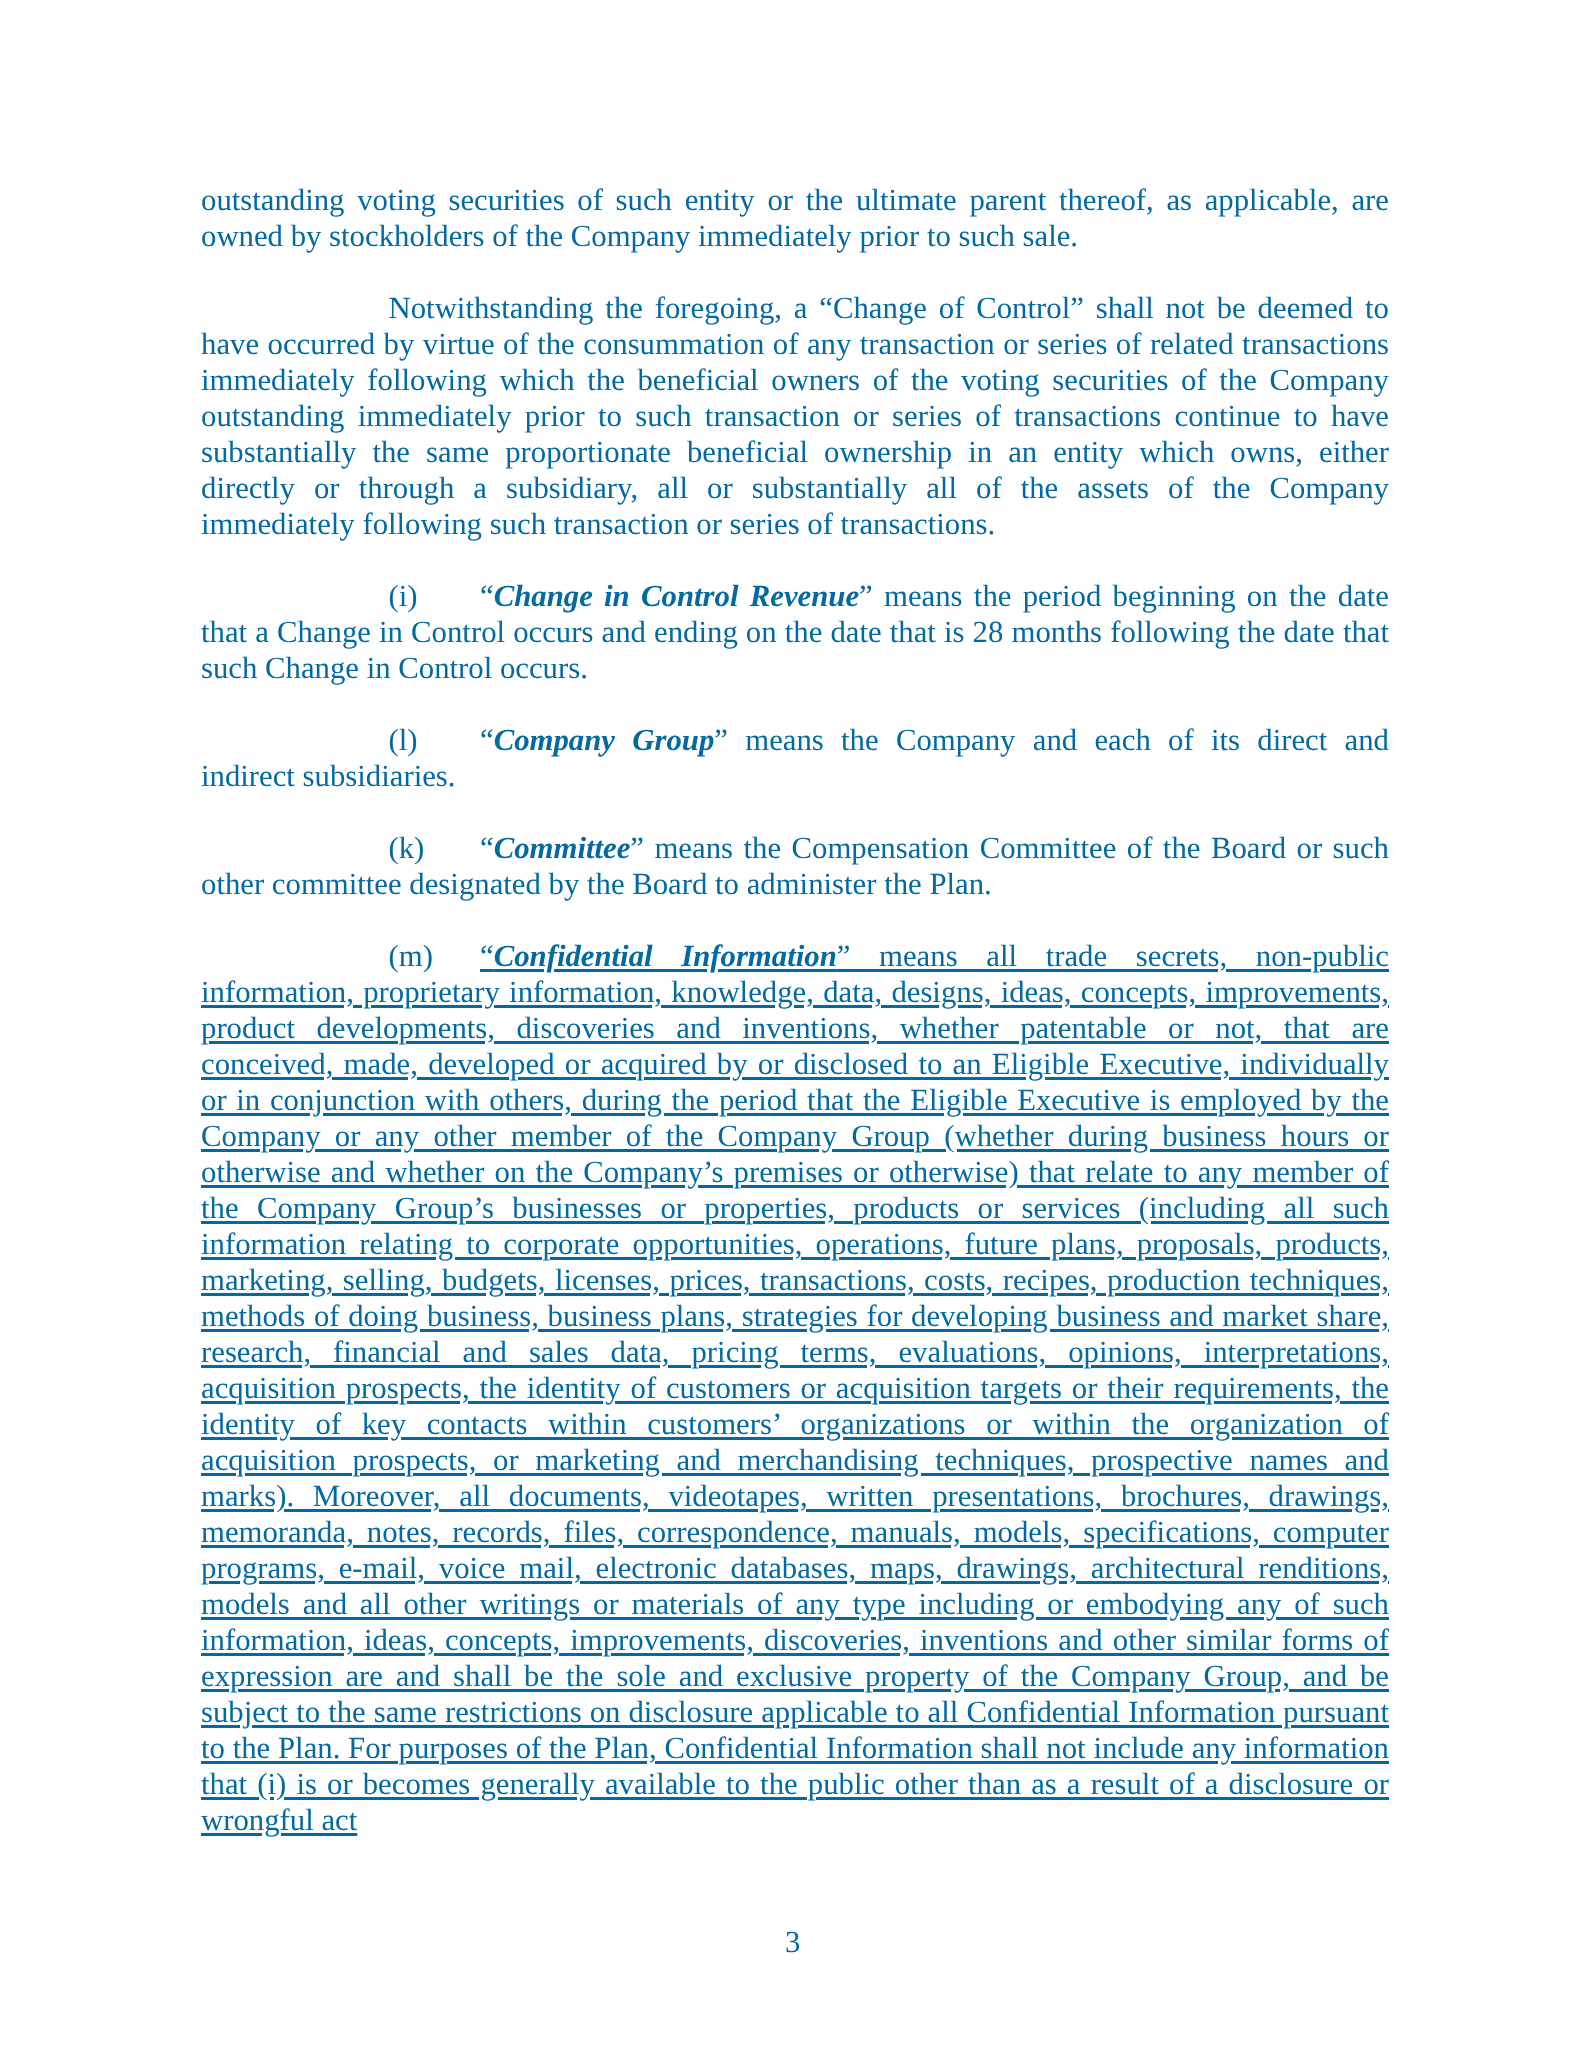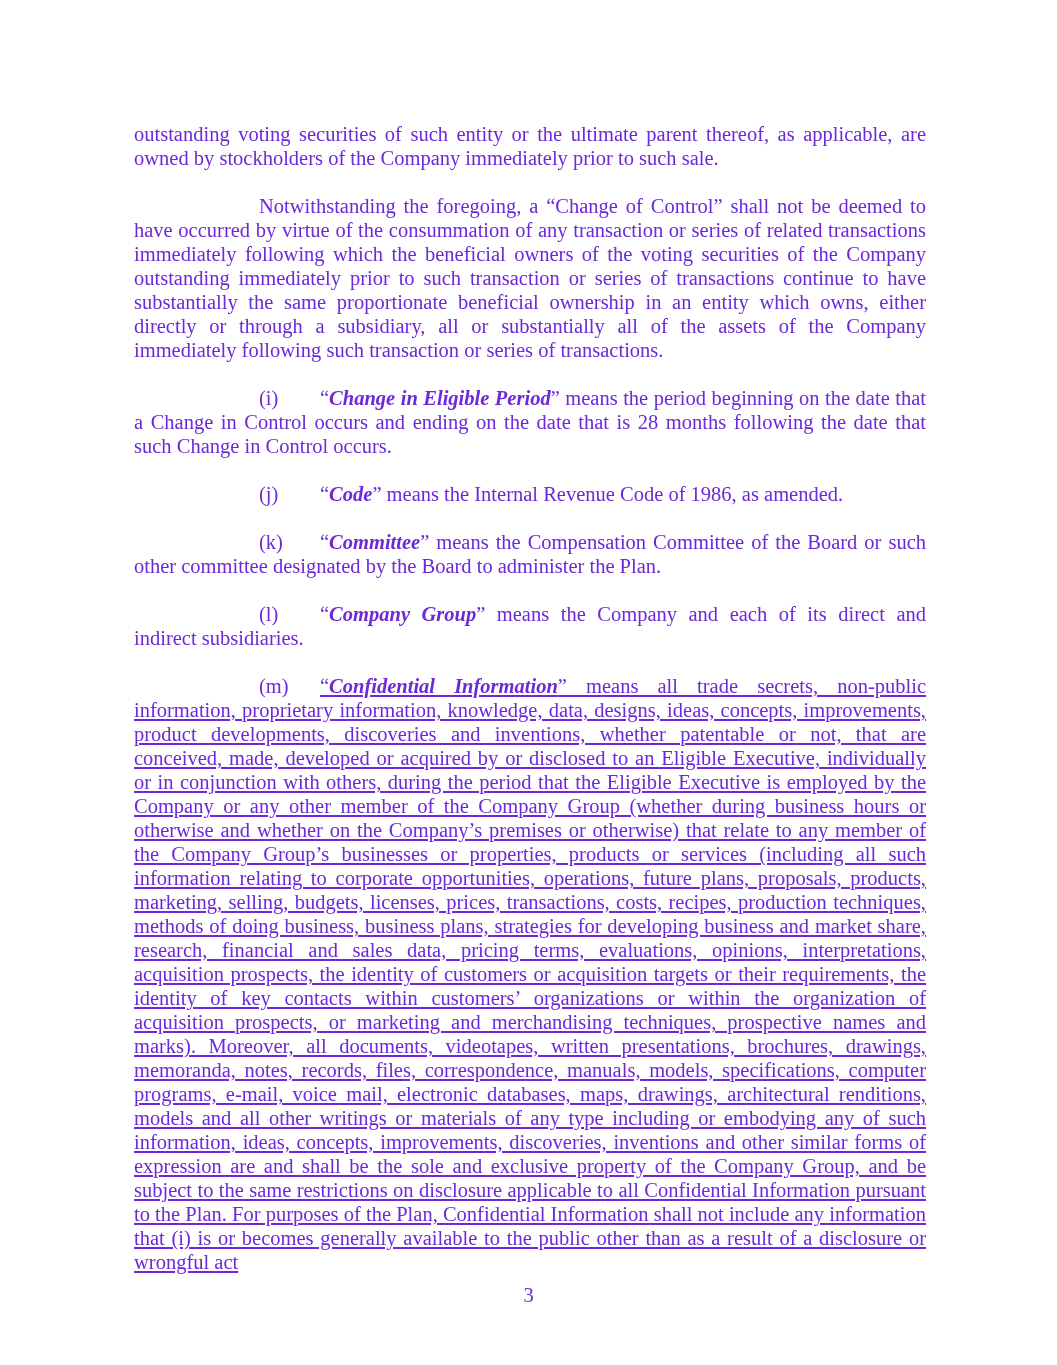--- a/index.html
+++ b/index.html
@@ -9,21 +9,21 @@
   }
   .page {
     position: relative;
     width: 1057px;
     height: 1365px;
     background: #ffffff;
     overflow: hidden;
     font-family: "Liberation Serif", serif;
     font-size: 20.5px;
     line-height: 24px;
-    color: #6d28d9;
+    color: #0369a1;
   }
   .doc-body {
     position: absolute;
     left: 134px;
     top: 122px;
     width: 792px;
   }
   p.para {
     margin: 0 0 24px 0;
     text-align: justify;
@@ -65,20 +65,19 @@
     font-size: 20.5px;
   }
 </style>
 </head>
 <body>
 
 <div class="page">
   <div class="doc-body">
       <p class="para block-indent"><span class="run-normal">outstanding voting securities of such entity or the ultimate parent thereof, as applicable, are owned by stockholders of the Company immediately prior to such sale.</span></p>
       <p class="para first-line-indent"><span class="run-normal">Notwithstanding the foregoing, a “Change of Control” shall not be deemed to have occurred by virtue of the consummation of any transaction or series of related transactions immediately following which the beneficial owners of the voting securities of the Company outstanding immediately prior to such transaction or series of transactions continue to have substantially the same proportionate beneficial ownership in an entity which owns, either directly or through a subsidiary, all or substantially all of the assets of the Company immediately following such transaction or series of transactions.</span></p>
-      <p class="para first-line-indent"><span class="run-label">(i)</span><span class="run-normal">“</span><span class="run-bold-italic">Change in Eligible Period</span><span class="run-normal">” means the period beginning on the date that a Change in Control occurs and ending on the date that is 28 months following the date that such Change in Control occurs.</span></p>
-      <p class="para first-line-indent"><span class="run-label">(j)</span><span class="run-normal">“</span><span class="run-bold-italic">Code</span><span class="run-normal">” means the Internal Revenue Code of 1986, as amended.</span></p>
+      <p class="para first-line-indent"><span class="run-label">(i)</span><span class="run-normal">“</span><span class="run-bold-italic">Change in Control Revenue</span><span class="run-normal">” means the period beginning on the date that a Change in Control occurs and ending on the date that is 28 months following the date that such Change in Control occurs.</span></p>
+      <p class="para first-line-indent"><span class="run-label">(l)</span><span class="run-normal">“</span><span class="run-bold-italic">Company Group</span><span class="run-normal">” means the Company and each of its direct and indirect subsidiaries.</span></p>
       <p class="para first-line-indent"><span class="run-label">(k)</span><span class="run-normal">“</span><span class="run-bold-italic">Committee</span><span class="run-normal">” means the Compensation Committee of the Board or such other committee designated by the Board to administer the Plan.</span></p>
-      <p class="para first-line-indent"><span class="run-label">(l)</span><span class="run-normal">“</span><span class="run-bold-italic">Company Group</span><span class="run-normal">” means the Company and each of its direct and indirect subsidiaries.</span></p>
       <p class="para first-line-indent"><span class="run-label">(m)</span><span class="run-normal">“</span><span class="run-bold-italic">Confidential Information</span><span class="run-normal">” means all trade secrets, non-public information, proprietary information, knowledge, data, designs, ideas, concepts, improvements, product developments, discoveries and inventions, whether patentable or not, that are conceived, made, developed or acquired by or disclosed to an Eligible Executive, individually or in conjunction with others, during the period that the Eligible Executive is employed by the Company or any other member of the Company Group (whether during business hours or otherwise and whether on the Company’s premises or otherwise) that relate to any member of the Company Group’s businesses or properties, products or services (including all such information relating to corporate opportunities, operations, future plans, proposals, products, marketing, selling, budgets, licenses, prices, transactions, costs, recipes, production techniques, methods of doing business, business plans, strategies for developing business and market share, research, financial and sales data, pricing terms, evaluations, opinions, interpretations, acquisition prospects, the identity of customers or acquisition targets or their requirements, the identity of key contacts within customers’ organizations or within the organization of acquisition prospects, or marketing and merchandising techniques, prospective names and marks). Moreover, all documents, videotapes, written presentations, brochures, drawings, memoranda, notes, records, files, correspondence, manuals, models, specifications, computer programs, e-mail, voice mail, electronic databases, maps, drawings, architectural renditions, models and all other writings or materials of any type including or embodying any of such information, ideas, concepts, improvements, discoveries, inventions and other similar forms of expression are and shall be the sole and exclusive property of the Company Group, and be subject to the same restrictions on disclosure applicable to all Confidential Information pursuant to the Plan. For purposes of the Plan, Confidential Information shall not include any information that (i) is or becomes generally available to the public other than as a result of a disclosure or wrongful act</span></p>
     </div>
   <div class="page-number">3</div>
 </div>
 
 </body></html>

